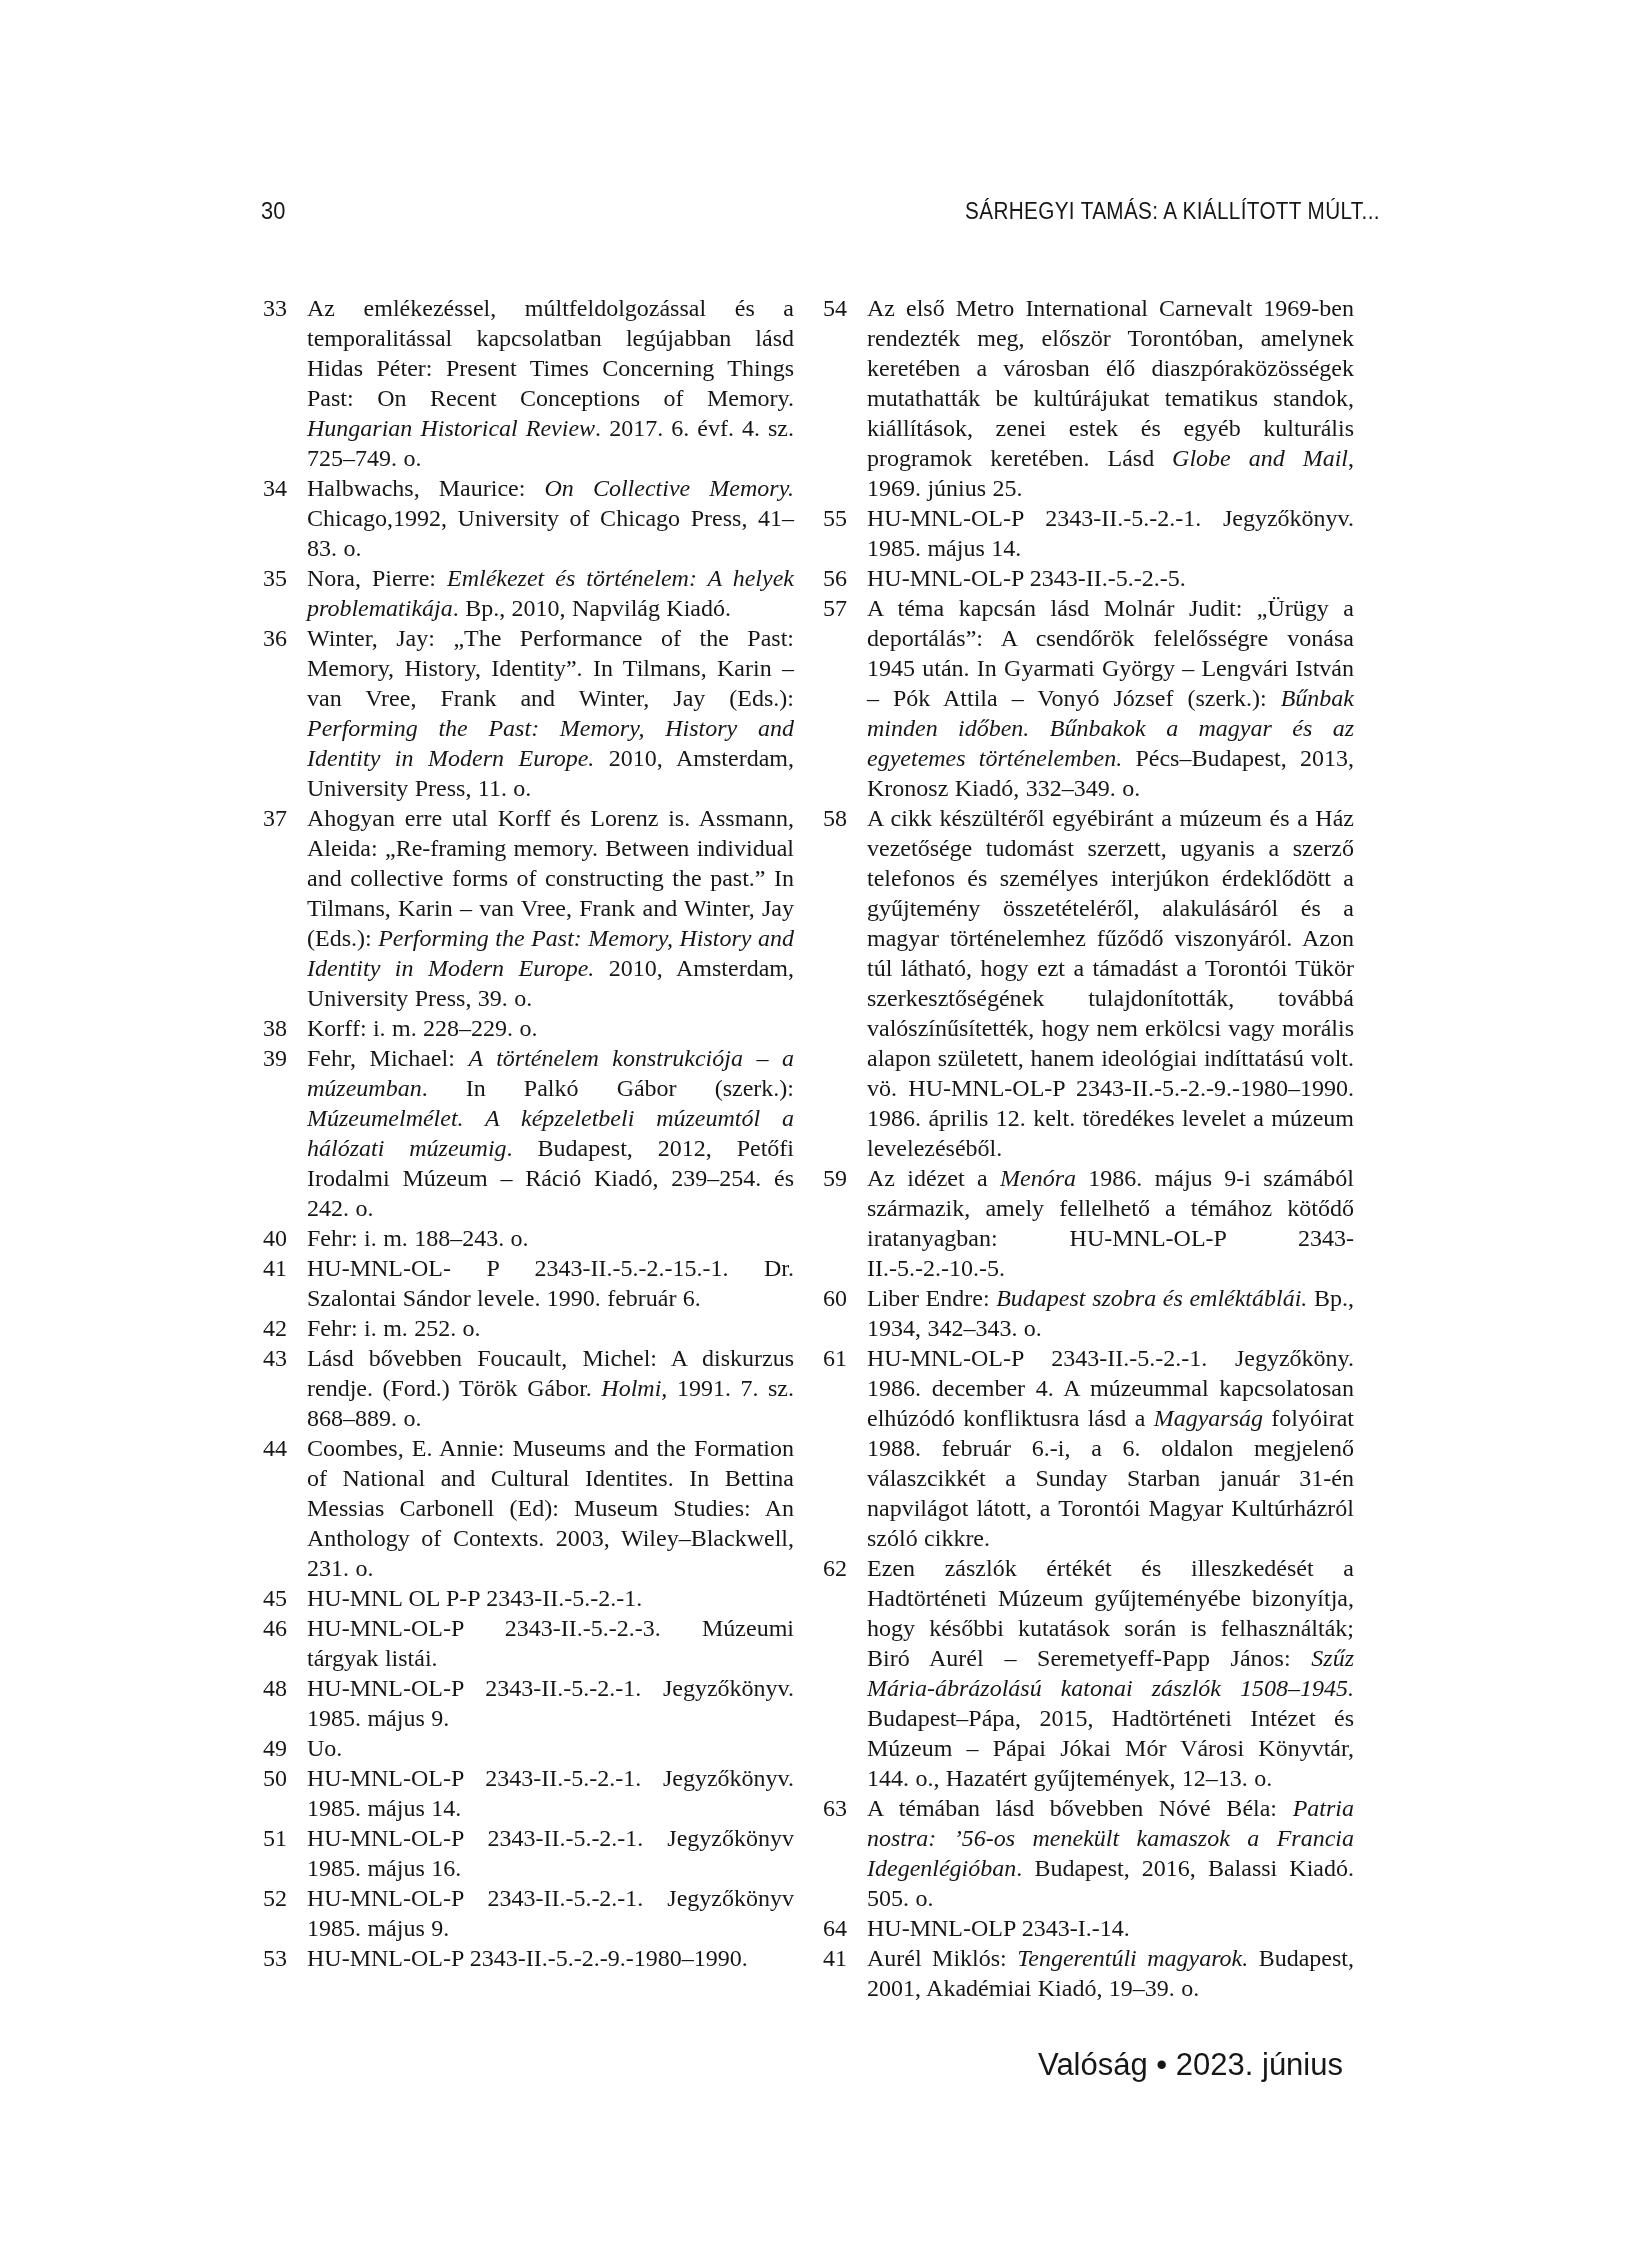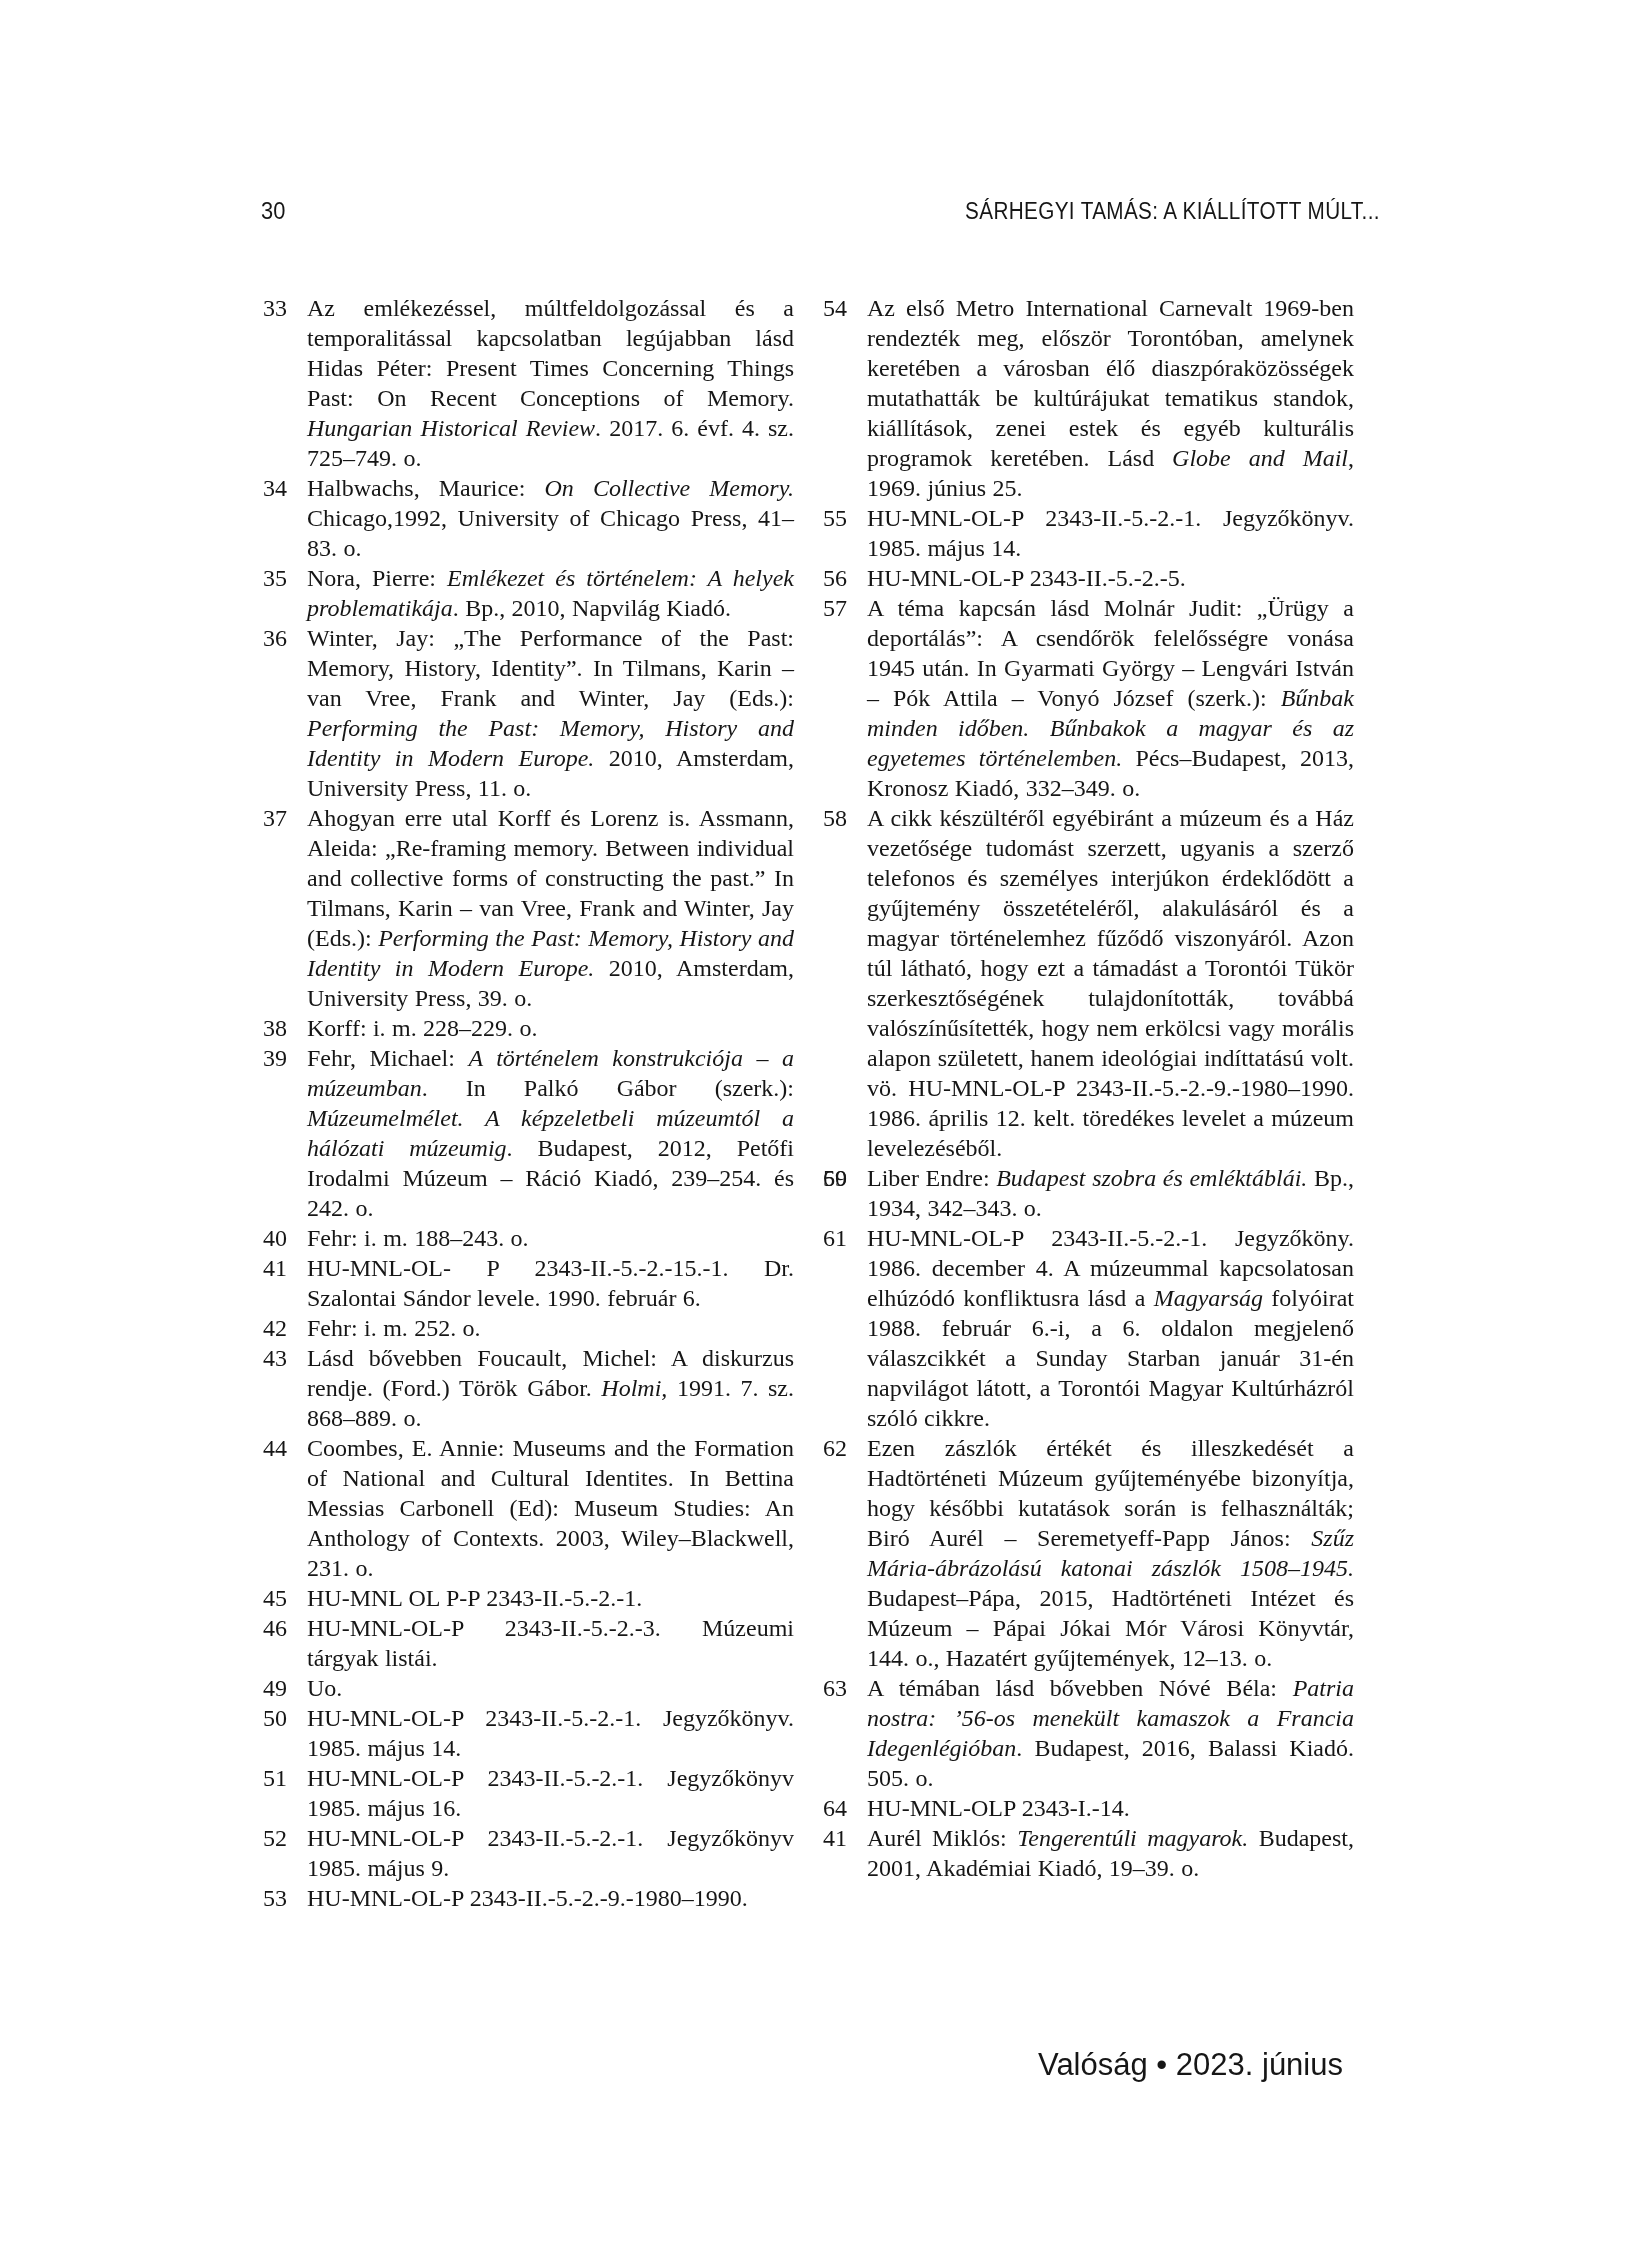--- a/index.html
+++ b/index.html
@@ -66,35 +66,36 @@
           <li class="note"><span class="num">37</span><span><span>Ahogyan erre utal Korff és Lorenz is. Assmann, Aleida: „Re-framing memory. Between individual and collective forms of constructing the past.” In Tilmans, Karin – van Vree, Frank and Winter, Jay (Eds.): </span><span class="it">Performing the Past: Memory, History and Identity in Modern Europe.</span><span> 2010, Amsterdam, University Press, 39. o.</span></span></li>
           <li class="note"><span class="num">38</span><span><span>Korff: i. m. 228–229. o.</span></span></li>
           <li class="note"><span class="num">39</span><span><span>Fehr, Michael: </span><span class="it">A történelem konstrukciója – a múzeumban</span><span>. In Palkó Gábor (szerk.): </span><span class="it">Múzeumelmélet. A képzeletbeli múzeumtól a hálózati múzeumig</span><span>. Budapest, 2012, Petőfi Irodalmi Múzeum – Ráció Kiadó, 239–254. és 242. o.</span></span></li>
           <li class="note"><span class="num">40</span><span><span>Fehr: i. m. 188–243. o.</span></span></li>
           <li class="note"><span class="num">41</span><span><span>HU-MNL-OL- P 2343-II.-5.-2.-15.-1. Dr. Szalontai Sándor levele. 1990. február 6.</span></span></li>
           <li class="note"><span class="num">42</span><span><span>Fehr: i. m. 252. o.</span></span></li>
           <li class="note"><span class="num">43</span><span><span>Lásd bővebben Foucault, Michel: A diskurzus rendje. (Ford.) Török Gábor. </span><span class="it">Holmi,</span><span> 1991. 7. sz. 868–889. o.</span></span></li>
           <li class="note"><span class="num">44</span><span><span>Coombes, E. Annie: Museums and the Formation of National and Cultural Identites. In Bettina Messias Carbonell (Ed): Museum Studies: An Anthology of Contexts. 2003, Wiley–Blackwell, 231. o.</span></span></li>
           <li class="note"><span class="num">45</span><span><span>HU-MNL OL P-P 2343-II.-5.-2.-1.</span></span></li>
           <li class="note"><span class="num">46</span><span><span>HU-MNL-OL-P 2343-II.-5.-2.-3. Múzeumi tárgyak listái.</span></span></li>
+          <li class="note"><span class="num">48</span><span><span>HU-MNL-OL-P 2343-II.-5.-2.-1. Jegyzőkönyv. 1985. május 9.</span></span></li>
           <li class="note"><span class="num">49</span><span><span>Uo.</span></span></li>
           <li class="note"><span class="num">50</span><span><span>HU-MNL-OL-P 2343-II.-5.-2.-1. Jegyzőkönyv. 1985. május 14.</span></span></li>
           <li class="note"><span class="num">51</span><span><span>HU-MNL-OL-P 2343-II.-5.-2.-1. Jegyzőkönyv 1985. május 16.</span></span></li>
           <li class="note"><span class="num">52</span><span><span>HU-MNL-OL-P 2343-II.-5.-2.-1. Jegyzőkönyv 1985. május 9.</span></span></li>
           <li class="note"><span class="num">53</span><span><span>HU-MNL-OL-P 2343-II.-5.-2.-9.-1980–1990.</span></span></li>
         </ol>
     </div>
     <div class="col right">
       <ol class="notes">
           <li class="note"><span class="num">54</span><span><span>Az első Metro International Carnevalt 1969-ben rendezték meg, először Torontóban, amelynek keretében a városban élő diaszpóraközösségek mutathatták be kultúrájukat tematikus standok, kiállítások, zenei estek és egyéb kulturális programok keretében. Lásd </span><span class="it">Globe and Mail</span><span>, 1969. június 25.</span></span></li>
           <li class="note"><span class="num">55</span><span><span>HU-MNL-OL-P 2343-II.-5.-2.-1. Jegyzőkönyv. 1985. május 14.</span></span></li>
           <li class="note"><span class="num">56</span><span><span>HU-MNL-OL-P 2343-II.-5.-2.-5.</span></span></li>
           <li class="note"><span class="num">57</span><span><span>A téma kapcsán lásd Molnár Judit: „Ürügy a deportálás”: A csendőrök felelősségre vonása 1945 után. In Gyarmati György – Lengvári István – Pók Attila – Vonyó József (szerk.): </span><span class="it">Bűnbak minden időben. Bűnbakok a magyar és az egyetemes történelemben.</span><span> Pécs–Budapest, 2013, Kronosz Kiadó, 332–349. o.</span></span></li>
           <li class="note"><span class="num">58</span><span><span>A cikk készültéről egyébiránt a múzeum és a Ház vezetősége tudomást szerzett, ugyanis a szerző telefonos és személyes interjúkon érdeklődött a gyűjtemény összetételéről, alakulásáról és a magyar történelemhez fűződő viszonyáról. Azon túl látható, hogy ezt a támadást a Torontói Tükör szerkesztőségének tulajdonították, továbbá valószínűsítették, hogy nem erkölcsi vagy morális alapon született, hanem ideológiai indíttatású volt. vö. HU-MNL-OL-P 2343-II.-5.-2.-9.-1980–1990. 1986. április 12. kelt. töredékes levelet a múzeum levelezéséből.</span></span></li>
-          <li class="note"><span class="num">59</span></li>
+          <li class="note"><span class="num">59</span><span><span>Az idézet a </span><span class="it">Menóra</span><span> 1986. május 9-i számából származik, amely fellelhető a témához kötődő iratanyagban: HU-MNL-OL-P 2343-II.-5.-2.-10.-5.</span></span></li>
           <li class="note"><span class="num">60</span><span><span>Liber Endre: </span><span class="it">Budapest szobra és emléktáblái.</span><span> Bp., 1934, 342–343. o.</span></span></li>
           <li class="note"><span class="num">61</span><span><span>HU-MNL-OL-P 2343-II.-5.-2.-1. Jegyzőköny. 1986. december 4. A múzeummal kapcsolatosan elhúzódó konfliktusra lásd a </span><span class="it">Magyarság</span><span> folyóirat 1988. február 6.-i, a 6. oldalon megjelenő válaszcikkét a Sunday Starban január 31-én napvilágot látott, a Torontói Magyar Kultúrházról szóló cikkre.</span></span></li>
           <li class="note"><span class="num">62</span><span><span>Ezen zászlók értékét és illeszkedését a Hadtörténeti Múzeum gyűjteményébe bizonyítja, hogy későbbi kutatások során is felhasználták; Biró Aurél – Seremetyeff-Papp János: </span><span class="it">Szűz Mária-ábrázolású katonai zászlók 1508–1945.</span><span> Budapest–Pápa, 2015, Hadtörténeti Intézet és Múzeum – Pápai Jókai Mór Városi Könyvtár, 144. o., Hazatért gyűjtemények, 12–13. o.</span></span></li>
           <li class="note"><span class="num">63</span><span><span>A témában lásd bővebben Nóvé Béla: </span><span class="it">Patria nostra: ’56-os menekült kamaszok a Francia Idegenlégióban</span><span>. Budapest, 2016, Balassi Kiadó. 505. o.</span></span></li>
           <li class="note"><span class="num">64</span><span><span> HU-MNL-OLP 2343-I.-14.</span></span></li>
           <li class="note"><span class="num">41</span><span><span>Aurél Miklós: </span><span class="it">Tengerentúli magyarok.</span><span> Budapest, 2001, Akadémiai Kiadó, 19–39. o.</span></span></li>
         </ol>
     </div>
   </div>
 

